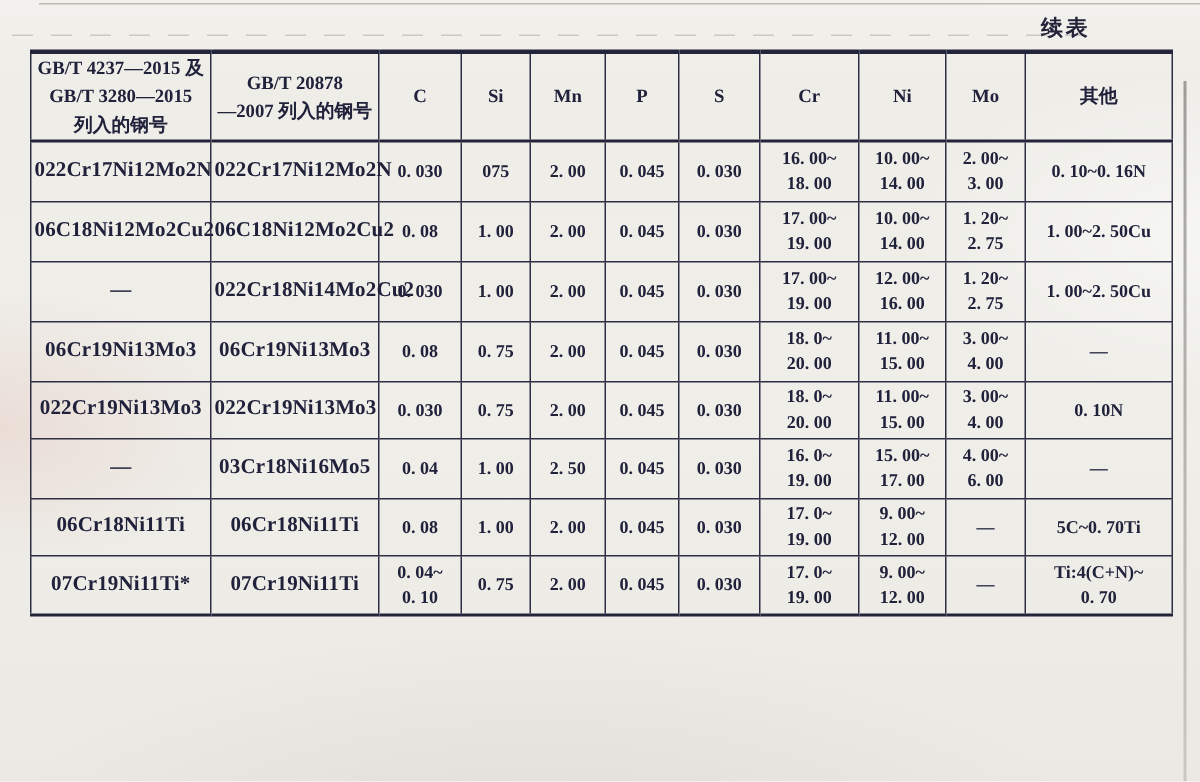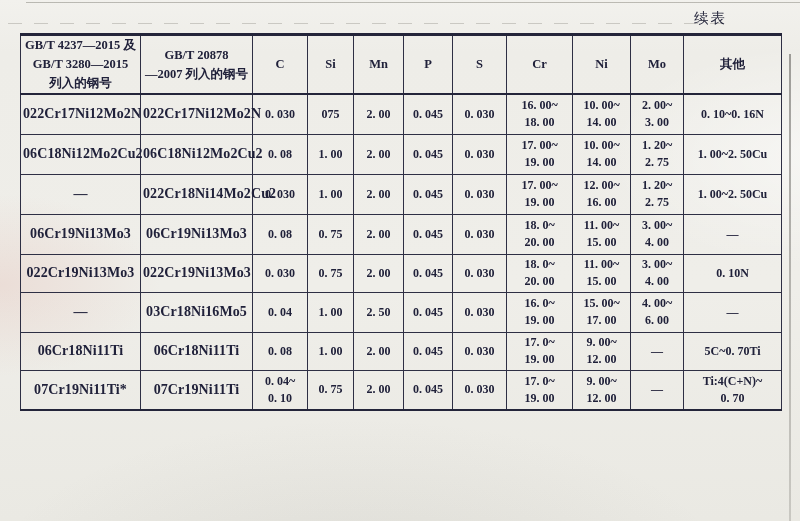--- a/index.html
+++ b/index.html
@@ -15,21 +15,21 @@
   }
   
   .artifact-topline { position:absolute; top:2px; left:26px; right:0; height:1px;
     background:linear-gradient(90deg, rgba(140,138,130,.55), rgba(170,168,160,.75)); }
   .artifact-streak { position:absolute; top:23px; left:8px; right:70px; height:1px;
     background:repeating-linear-gradient(90deg, rgba(140,138,130,.38) 0 14px, transparent 14px 26px); }
   .artifact-pageedge { position:absolute; top:54px; bottom:0; left:789px; width:2px;
     background:linear-gradient(180deg, rgba(90,88,84,.55), rgba(140,138,132,.35)); }
   .cont-label {
     position:absolute; top:9px; left:694px; width:70px; text-align:left;
-    font-size:14.5px; font-weight:normal; letter-spacing:2px; color:#23243a;
+    font-size:14.5px; font-weight:bold; letter-spacing:2px; color:#23243a;
   }
   table.steel {
     position:absolute; left:20px; top:33px; width:761px;
     border-collapse:collapse; table-layout:fixed;
   }
   .steel th, .steel td {
     border:1.5px solid #2e2f44;
     text-align:center; vertical-align:middle;
     white-space:pre-line; padding:0 2px;
     color:#20213a;

